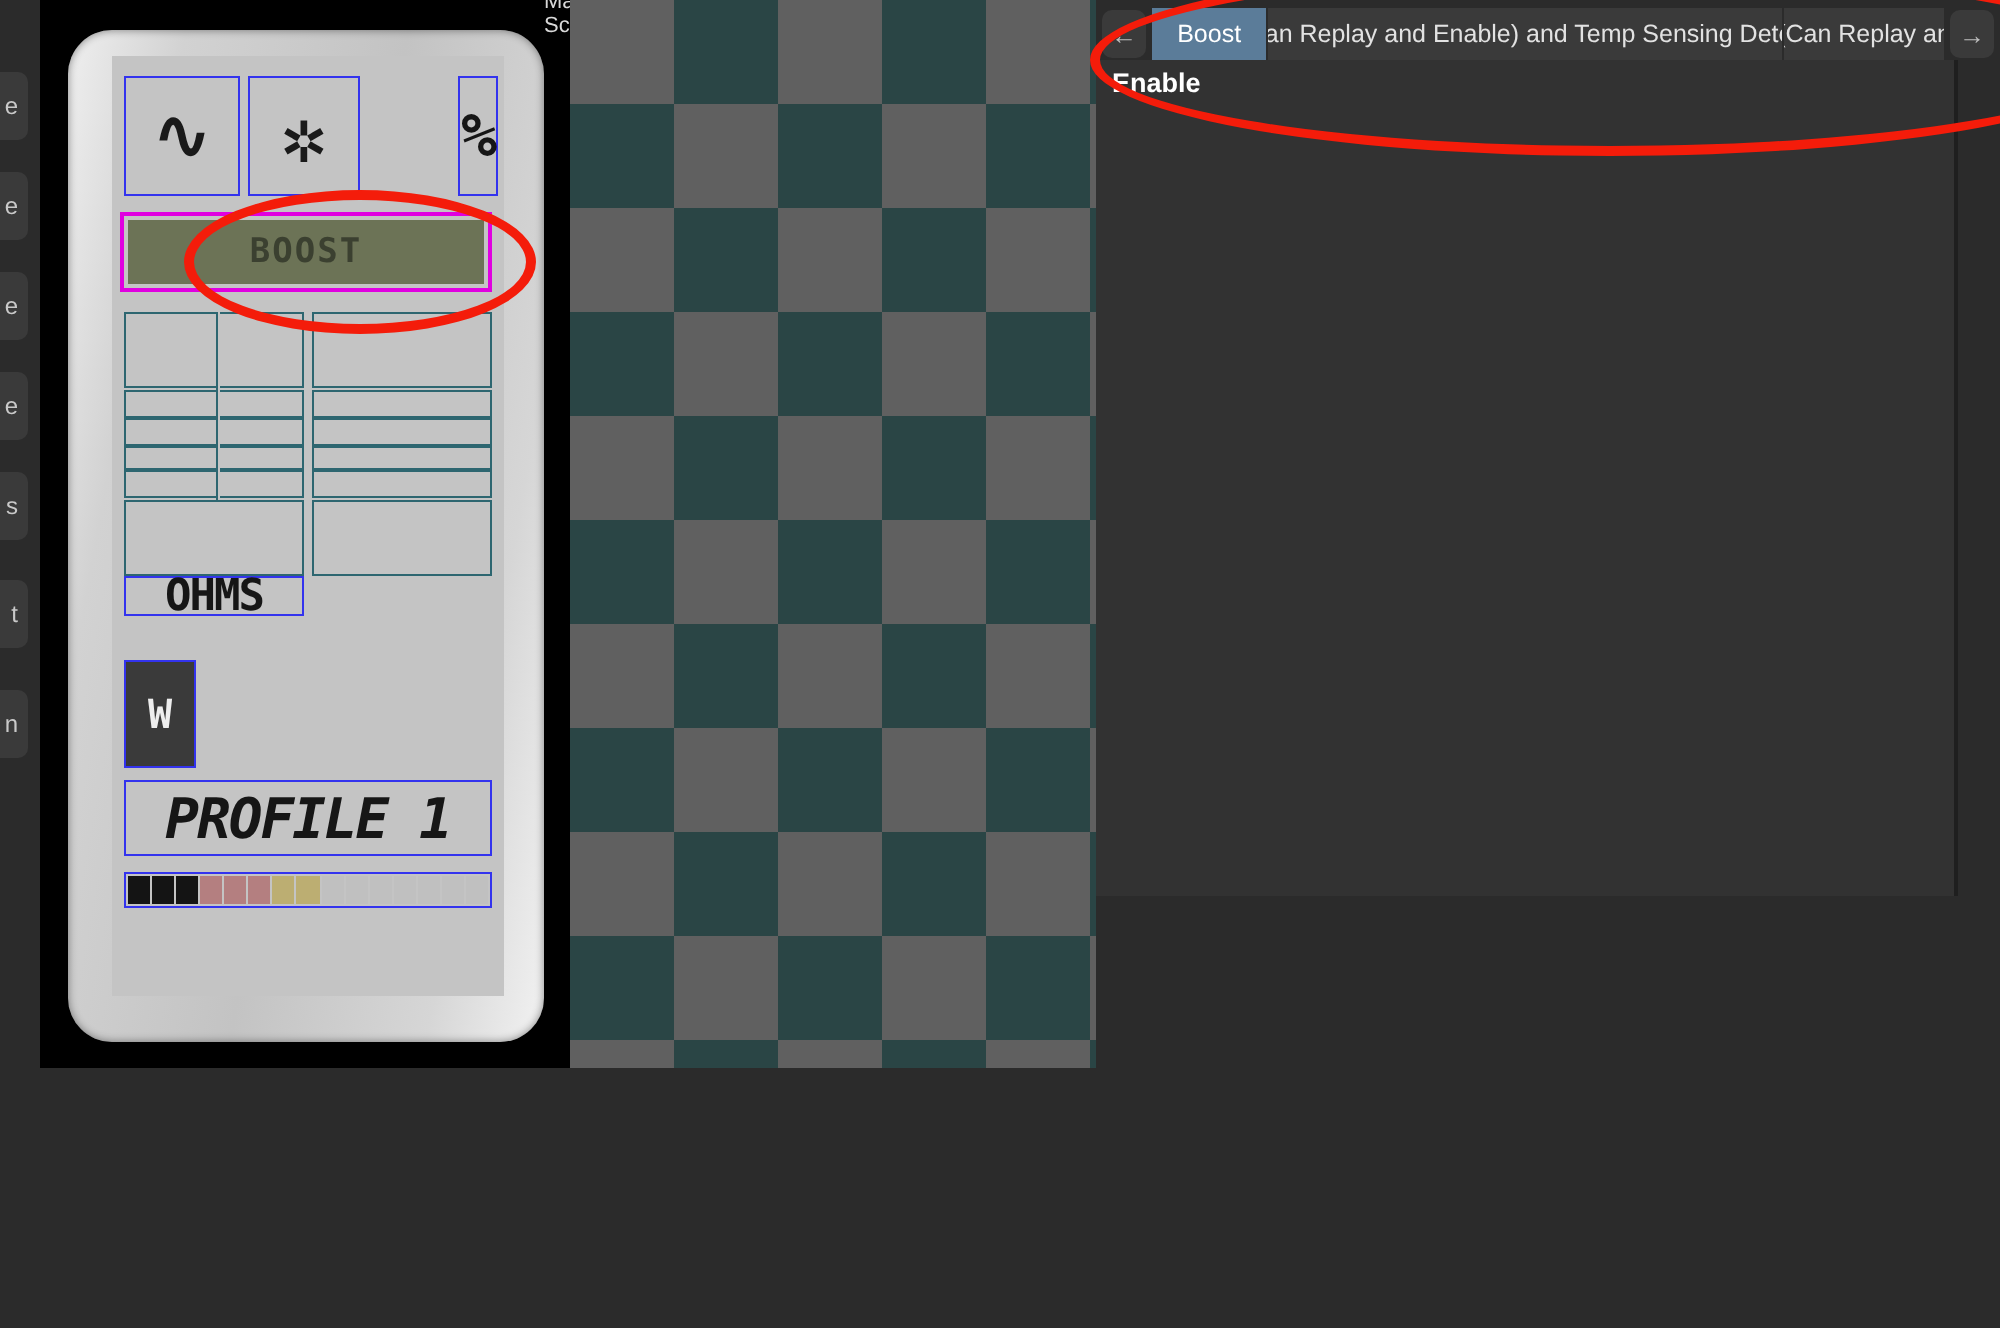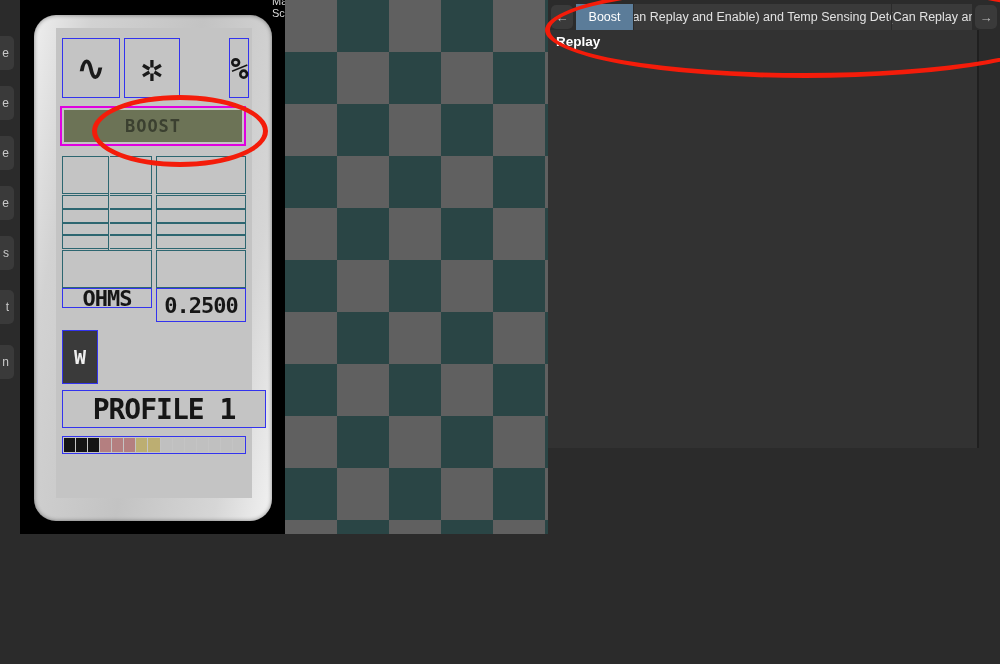--- a/index.html
+++ b/index.html
@@ -187,29 +187,26 @@
         <div class="ctrl teal" style="left:100px;top:195px; width:90px; height:12px;"></div>
         <div class="ctrl teal" style="left:6px;  top:207px; width:90px; height:14px;"></div>
         <div class="ctrl teal" style="left:100px;top:207px; width:90px; height:14px;"></div>
         <div class="ctrl teal" style="left:6px;  top:222px; width:90px; height:38px;"></div>
         <div class="ctrl teal" style="left:100px;top:222px; width:90px; height:38px;"></div>
         <div class="ctrl teal" style="left:52px; top:128px; width:2px; height:94px; border-width:0 0 0 1.5px;"></div>
 
         <div class="ctrl blue" style="left:6px;  top:260px; width:90px; height:20px;">
           <div class="lcdtext" style="font-size:22px;">OHMS</div>
         </div>
-        <div class="ctrl blue" style="left:100px;top:260px; width:90px; height:34px;">
-          <div class="lcdtext" style="font-size:22px;">0.2500</div>
-        </div>
 
         <div class="ctrl blue" style="left:6px;  top:302px; width:36px; height:54px; background:#3a3a3a;">
           <div class="wbadge">W</div>
         </div>
 
-        <div class="ctrl blue" style="left:6px;  top:362px; width:204px; height:38px;">
+        <div class="ctrl blue" style="left:6px;  top:362px; width:184px; height:38px;font-style:italic;">
           <div class="lcdtext" style="font-size:28px;">PROFILE 1</div>
         </div>
 
         <div class="ctrl blue segbar" id="segbar" style="left:6px; top:408px; width:184px; height:18px;">
             <i style="background: rgb(20, 20, 20);"></i>
             <i style="background: rgb(20, 20, 20);"></i>
             <i style="background: rgb(20, 20, 20);"></i>
             <i style="background: rgb(180, 127, 128);"></i>
             <i style="background: rgb(180, 127, 128);"></i>
             <i style="background: rgb(180, 127, 128);"></i>
@@ -237,20 +234,20 @@
       <div class="navbtn">←</div>
       <div class="tab active" style="flex:0 0 58px">Boost</div>
       <div class="tab" style="flex:0 0 258px">(Can Replay and Enable) and Temp Sensing Detect</div>
       <div class="tab" style="flex:1 1 auto; border-right:none;">(Can Replay an</div>
       <div class="navbtn">→</div>
     </div>
 
     <div class="sheet"></div>
     <div class="divider-v"></div>
 
-    <div class="title">Replay</div>
+    <div class="title">Enable</div>
 
   </div>
 
   <div class="ellipse" style="left:92px;  top:95px;  width:176px; height:72px;"></div>
   <div class="ellipse" style="left:545px; top:-18px; width:520px; height:96px;"></div>
 
 </div>
 
 </body></html>

